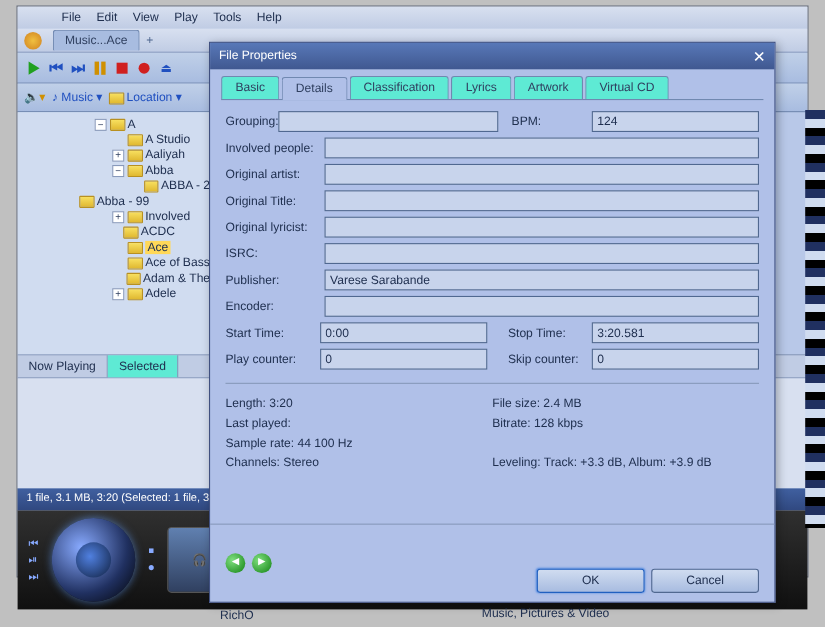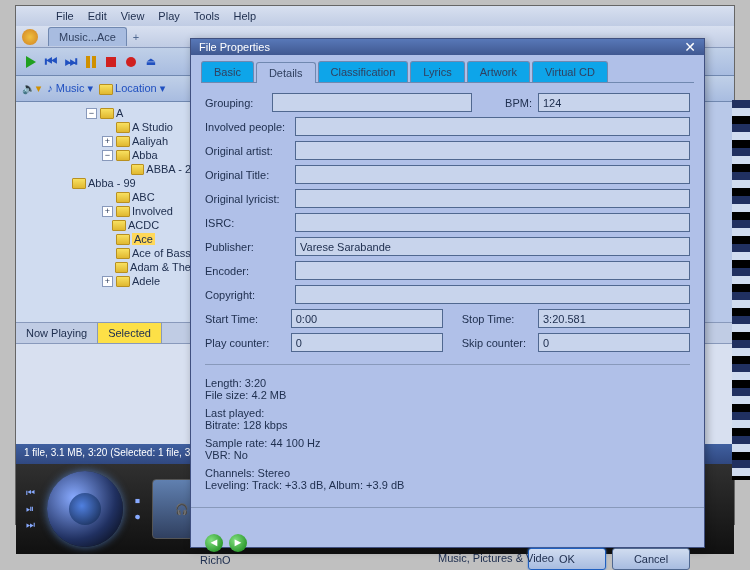--- a/index.html
+++ b/index.html
@@ -29,54 +29,54 @@
 
 .content { display: flex; height: 220px; }
 .tree { width: 180px; background: #d0dcf0; border-right: 1px solid #8899bb; overflow: hidden; padding: 4px 0; }
 .tree-item { display: flex; align-items: center; padding: 1px 4px; white-space: nowrap; color: #203050; cursor: pointer; }
 .tree-item.sel .label { background: #ffd858; padding: 0 2px; }
 .exp { width: 11px; height: 11px; border: 1px solid #8899bb; background: white; text-align: center; line-height: 9px; font-size: 9px; margin-right: 3px; cursor: pointer; color: #304060; }
 .exp.blank { border: none; background: none; }
 
 .bottom-tabs { display: flex; height: 22px; background: #c0cce4; border-top: 1px solid #8899bb; border-bottom: 1px solid #8899bb; }
 .bottom-tabs div { padding: 4px 10px; border-right: 1px solid #8899bb; color: #203050; cursor: pointer; }
-.bottom-tabs div.active { background: #fde047; }
+.bottom-tabs div.active { background: #5eead4; }
 
 .list-area { height: 100px; background: #d8e0f0; }
 .statusbar { height: 20px; background: linear-gradient(#4060a0, #304880); color: white; padding: 3px 8px; font-size: 10px; }
 
 .player { height: 90px; background: linear-gradient(#303030, #101010); display: flex; align-items: center; padding: 0 10px; gap: 12px; }
 .jog { width: 76px; height: 76px; border-radius: 50%; background: radial-gradient(circle at 35% 35%, #88aaff, #203060 60%, #000); box-shadow: 0 0 8px rgba(100,160,255,0.6); position: relative; }
 .jog::after { content:''; position: absolute; inset: 22px; border-radius: 50%; background: radial-gradient(circle at 40% 40%, #5080e0, #102040); }
 .pctl { display: flex; flex-direction: column; gap: 4px; }
 .pctl div { color: #88aaff; font-size: 10px; }
 .albumart { width: 60px; height: 60px; background: linear-gradient(#6080b0, #304060); border: 1px solid #555; border-radius: 4px; display:flex; align-items:center; justify-content:center; color:#ccddff; }
 
 
 .dialog { position: absolute; left: 190px; top: 38px; width: 515px; height: 510px; background: #b0c0e8; border: 1px solid #405080; box-shadow: 2px 2px 8px rgba(0,0,0,0.3); display: flex; flex-direction: column; }
 .dlg-title { height: 24px; background: linear-gradient(#5878b8, #405890); color: white; display: flex; align-items: center; justify-content: space-between; padding: 0 8px; font-size: 12px; }
 .close-x { cursor: pointer; font-size: 14px; }
 .dlg-tabs { display: flex; padding: 6px 10px 0 10px; gap: 0; }
-.dlg-tabs div { padding: 4px 12px; border: 1px solid #7088b0; border-bottom: none; background: #0ea5e9; color: #304060; border-radius: 3px 3px 0 0; margin-right: 2px; cursor: pointer; }
+.dlg-tabs div { padding: 4px 12px; border: 1px solid #7088b0; border-bottom: none; background: #5eead4; color: #304060; border-radius: 3px 3px 0 0; margin-right: 2px; cursor: pointer; }
 .dlg-tabs div.active { background: #b0c0e8; font-weight: normal; position: relative; top: 1px; }
 .dlg-body { flex: 1; border-top: 1px solid #7088b0; margin: 0 10px; padding: 10px 4px; }
 .frow { display: flex; align-items: center; margin-bottom: 5px; }
 .frow label { width: 90px; color: #203050; }
 .frow input { flex: 1; height: 19px; border: 1px solid #506890; background: #c8d4ec; padding: 0 4px; color: #203050; }
 .frow .spacer { width: 40px; }
 .frow label.r { width: 80px; }
-.frow input.short { flex: 0 0 80px; }
+.frow input.short { flex: 0 0 80px; margin-left: 40px; }
 .frow input.med { flex: 0 0 150px; }
 .sep { height: 1px; background: #8899bb; margin: 12px 0; }
-.inforow { display: flex; margin-bottom: 6px; color: #203050; flex-direction: column; }
+.inforow { display: flex; margin-bottom: 6px; color: #203050; }
 .inforow div { flex: 1; }
 .dlg-foot { display: flex; align-items: center; padding: 8px 14px; gap: 6px; border-top: 1px solid #8899bb; }
 .navbtn { width: 18px; height: 18px; border-radius: 50%; background: radial-gradient(circle at 35% 35%, #80e080, #108010); color: white; text-align: center; line-height: 16px; font-size: 11px; cursor: pointer; }
 .dlg-foot .sp { flex: 1; }
-.btn { width: 78px; height: 22px; background: linear-gradient(#d0dcf0, #a8bce0); border: 1px solid #506890; border-radius: 3px; color: #203050; cursor: pointer; margin-top: 32px; }
+.btn { width: 98px; height: 22px; background: linear-gradient(#d0dcf0, #a8bce0); border: 1px solid #506890; border-radius: 3px; color: #203050; cursor: pointer; margin-top: 32px; }
 .btn.primary { border: 1px solid #2060c0; box-shadow: 0 0 2px #4080e0; }
 
 
 .stripes { position: absolute; right: 0; top: 100px; width: 18px; height: 380px; background: repeating-linear-gradient(to bottom, #203060 0, #203060 8px, #d0dcf0 8px, #d0dcf0 16px, #000 16px, #000 24px); }
 .footer-text { position: absolute; left: 200px; bottom: 4px; color: #203050; }
 .footer-text2 { position: absolute; left: 438px; bottom: 6px; color: #203050; margin-top: 16px; }
 </style>
 </head>
 <body>
 
@@ -146,25 +146,20 @@
             <span class="exp blank"></span>
             <span class="fld-icon"></span>
             <span class="label">ABBA - 2</span>
           </div>
           <div class="tree-item" style="padding-left: 42px;">
             <span class="exp blank"></span>
             <span class="fld-icon"></span>
             <span class="label">Abba - 99</span>
           </div>
           <div class="tree-item" style="padding-left: 86px;">
-            <span class="exp blank"></span>
-            <span class="fld-icon"></span>
-            <span class="label">ABC</span>
-          </div>
-          <div class="tree-item" style="padding-left: 86px;">
             <span class="exp">+</span>
             <span class="fld-icon"></span>
             <span class="label">Involved</span>
           </div>
           <div class="tree-item" style="padding-left: 82px;">
             <span class="exp blank"></span>
             <span class="fld-icon"></span>
             <span class="label">ACDC</span>
           </div>
           <div class="tree-item sel" style="padding-left: 86px;">
@@ -253,52 +248,47 @@
     <div class="frow">
         <label>ISRC:</label>
         <input value="" style="">
       </div>
     <div class="frow">
         <label>Publisher:</label>
         <input value="Varese Sarabande" style="">
       </div>
     <div class="frow">
         <label>Encoder:</label>
-        <input value="" style="">
-      </div>
-    <div class="frow">
-        <label>Copyright:</label>
         <input value="" style="">
       </div>
     <div class="frow">
       <label>Start Time:</label>
       <input class="med" value="0:00" style="">
       <div style="width:20px"></div>
       <label class="r">Stop Time:</label>
       <input class="med" value="3:20.581" style="">
     </div>
     <div class="frow">
       <label>Play counter:</label>
       <input class="med" value="0" style="">
       <div style="width:20px"></div>
       <label class="r">Skip counter:</label>
       <input class="med" value="0" style="">
     </div>
     <div class="sep"></div>
     <div class="inforow">
         <div>Length: 3:20</div>
-        <div>File size: 4.2 MB</div>
+        <div>File size: 2.4 MB</div>
       </div>
     <div class="inforow">
         <div>Last played:</div>
         <div>Bitrate: 128 kbps</div>
       </div>
     <div class="inforow">
         <div>Sample rate: 44 100 Hz</div>
-        <div>VBR: No</div>
       </div>
     <div class="inforow">
         <div>Channels: Stereo</div>
         <div>Leveling: Track: +3.3 dB, Album: +3.9 dB</div>
       </div>
   </div>
   <div class="dlg-foot">
     <div class="navbtn">◄</div>
     <div class="navbtn">►</div>
     <div class="sp"></div>

